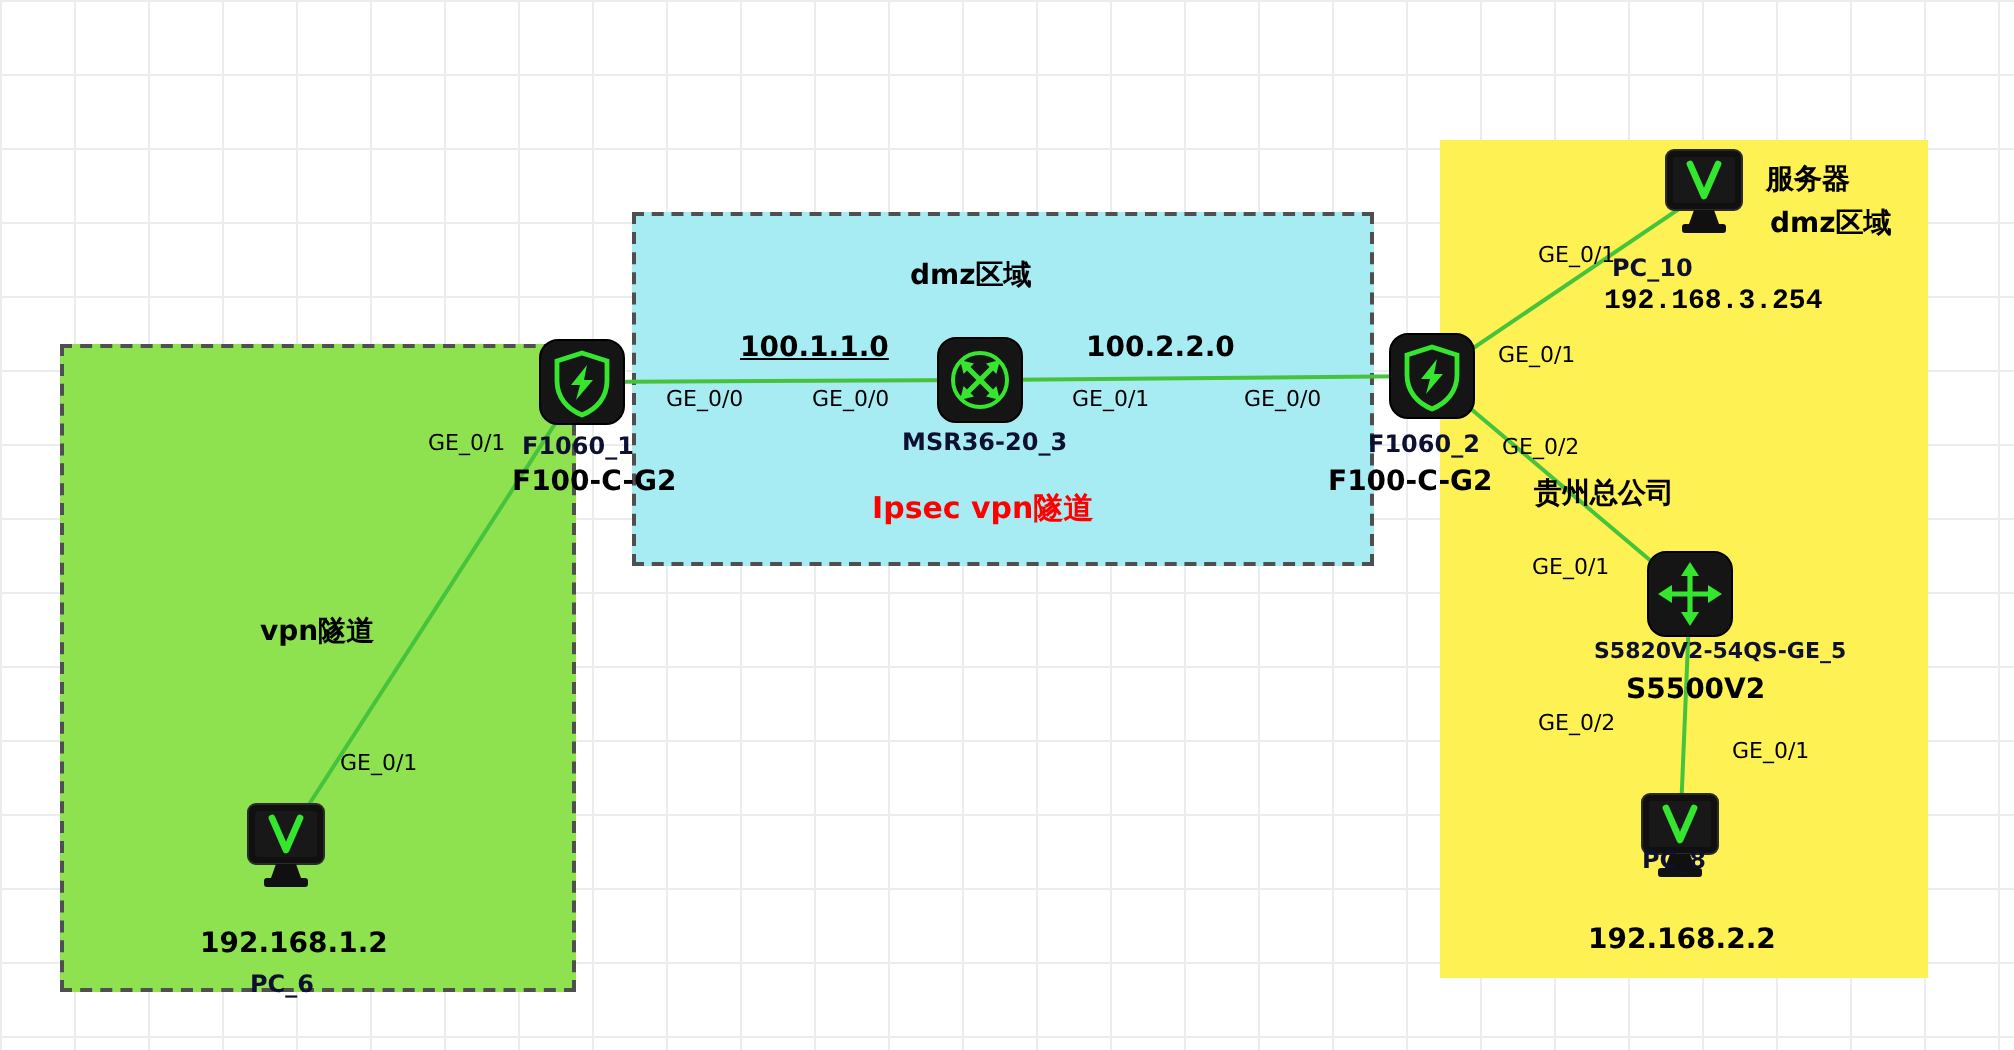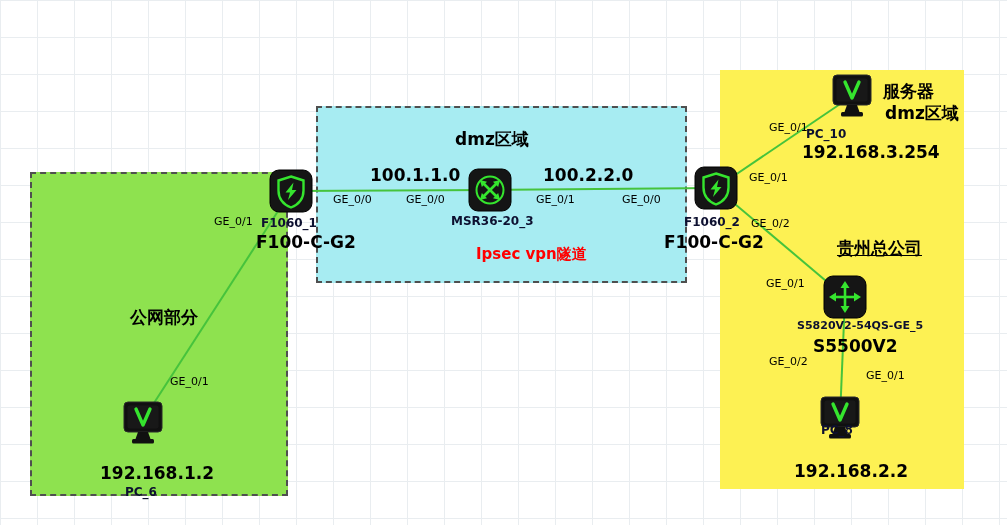--- a/index.html
+++ b/index.html
@@ -27,21 +27,21 @@
   .region.cyan{background:var(--cyan);}
   .region.yellow{background:var(--yellow);}
   .links{position:absolute;left:0;top:0;}
   .links line{stroke:var(--link);stroke-width:2px;}
   .device{position:absolute;}
   .device svg{display:block;}
   .lbl{position:absolute;white-space:nowrap;line-height:1.15;}
   .port{font-size:11px;color:#000;}
   .devname{font-size:12px;font-weight:bold;color:#0d1030;}
   .devname.small{font-size:11px;margin-left:20px;}
-  .model,.ip,.net,.rtitle{font-size:17px;font-weight:bold;color:#000;}
+  .model,.ip,.net,.rtitle{font-size:14px;font-weight:bold;color:#000;}
   .tunnel{font-size:15px;font-weight:bold;color:var(--tunnel);}
 </style>
 </head>
 <body>
 
 <svg width="0" height="0" style="position:absolute" aria-hidden="true">
   <defs>
     <symbol id="ic-fw" viewBox="0 0 44 44">
       <rect x="1" y="1" width="42" height="42" rx="9" fill="#151515" stroke="#000"></rect>
       <path d="M22 7.5 L34.5 11.5 V21.5 C34.5 29.5 29.5 35.5 22 38.5 C14.5 35.5 9.5 29.5 9.5 21.5 V11.5 Z" fill="none" stroke="var(--accent)" stroke-width="2.4"></path>
@@ -150,35 +150,35 @@
 
   <span class="lbl devname" style="left:261px;top:217px;">F1060_1</span>
   <span class="lbl model" style="left:256px;top:233px;">F100-C-G2</span>
 
   <span class="lbl devname" style="left:451px;top:215px;">MSR36-20_3</span>
 
   <span class="lbl devname" style="left:684px;top:216px;">F1060_2</span>
   <span class="lbl model" style="left:664px;top:233px;">F100-C-G2</span>
 
   <span class="lbl devname" style="left:806px;top:128px;">PC_10</span>
-  <span class="lbl ip" style="left:802px;top:143px;">192.168.3.254</span>
+  <span class="lbl ip" style="left:802px;top:143px;font-family:Liberation Mono, monospace;">192.168.3.254</span>
 
   <span class="lbl devname small" style="left:777px;top:320px;">S5820V2-54QS-GE_5</span>
   <span class="lbl model" style="left:813px;top:337px;">S5500V2</span>
 
   <span class="lbl devname" style="left:821px;top:424px;">PC_8</span>
   <span class="lbl ip" style="left:794px;top:462px;">192.168.2.2</span>
 
   <span class="lbl devname" style="left:125px;top:446px;margin-top:40px;">PC_6</span>
   <span class="lbl ip" style="left:100px;top:464px;">192.168.1.2</span>
 
-  <span class="lbl rtitle" style="left:130px;top:308px;">公网部分</span>
+  <span class="lbl rtitle" style="left:130px;top:308px;">vpn隧道</span>
 
   <span class="lbl rtitle" style="left:455px;top:130px;">dmz区域</span>
-  <span class="lbl net" style="left:370px;top:166px;">100.1.1.0</span>
+  <span class="lbl net" style="left:370px;top:166px;text-decoration:underline;">100.1.1.0</span>
   <span class="lbl net" style="left:543px;top:166px;">100.2.2.0</span>
-  <span class="lbl tunnel" style="left:436px;top:246px;margin-left:40px;">Ipsec vpn隧道</span>
+  <span class="lbl tunnel" style="left:436px;top:246px;">Ipsec vpn隧道</span>
 
   <span class="lbl rtitle" style="left:883px;top:82px;">服务器</span>
   <span class="lbl rtitle" style="left:885px;top:104px;">dmz区域</span>
-  <span class="lbl rtitle" style="left:837px;top:239px;text-decoration:underline;">贵州总公司</span>
+  <span class="lbl rtitle" style="left:767px;top:239px;">贵州总公司</span>
 
 </div>
 
 </body></html>

